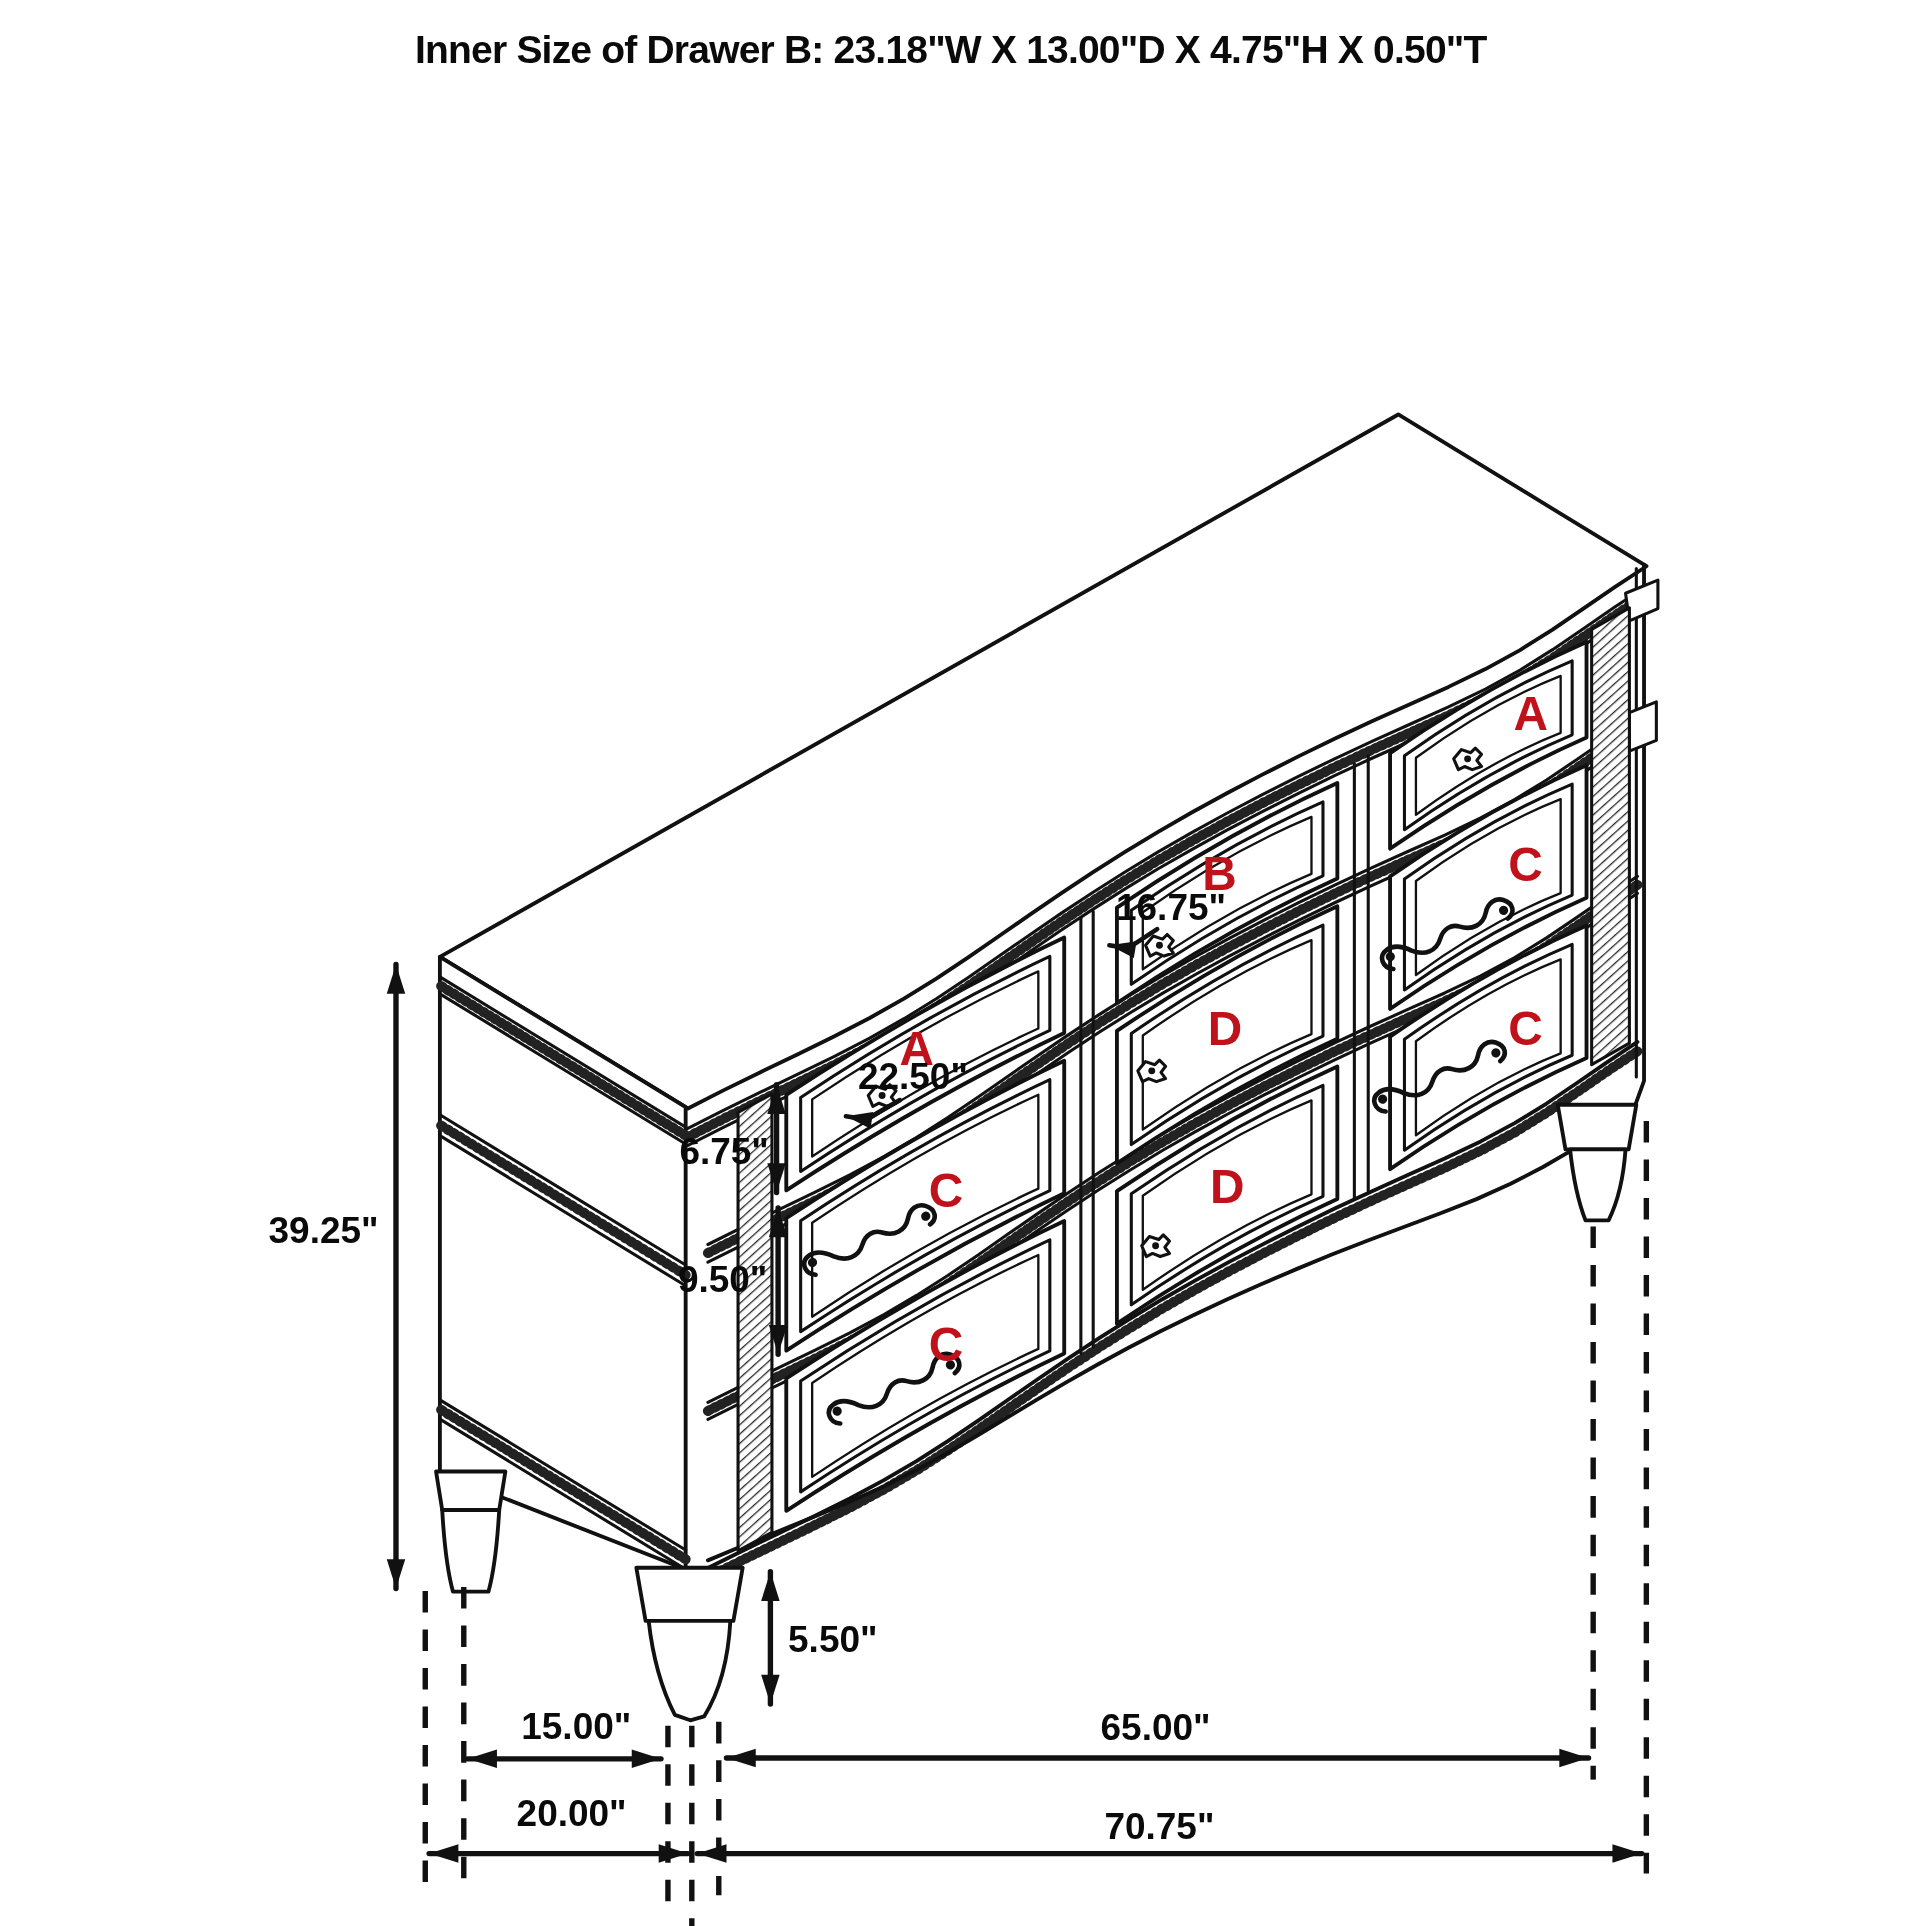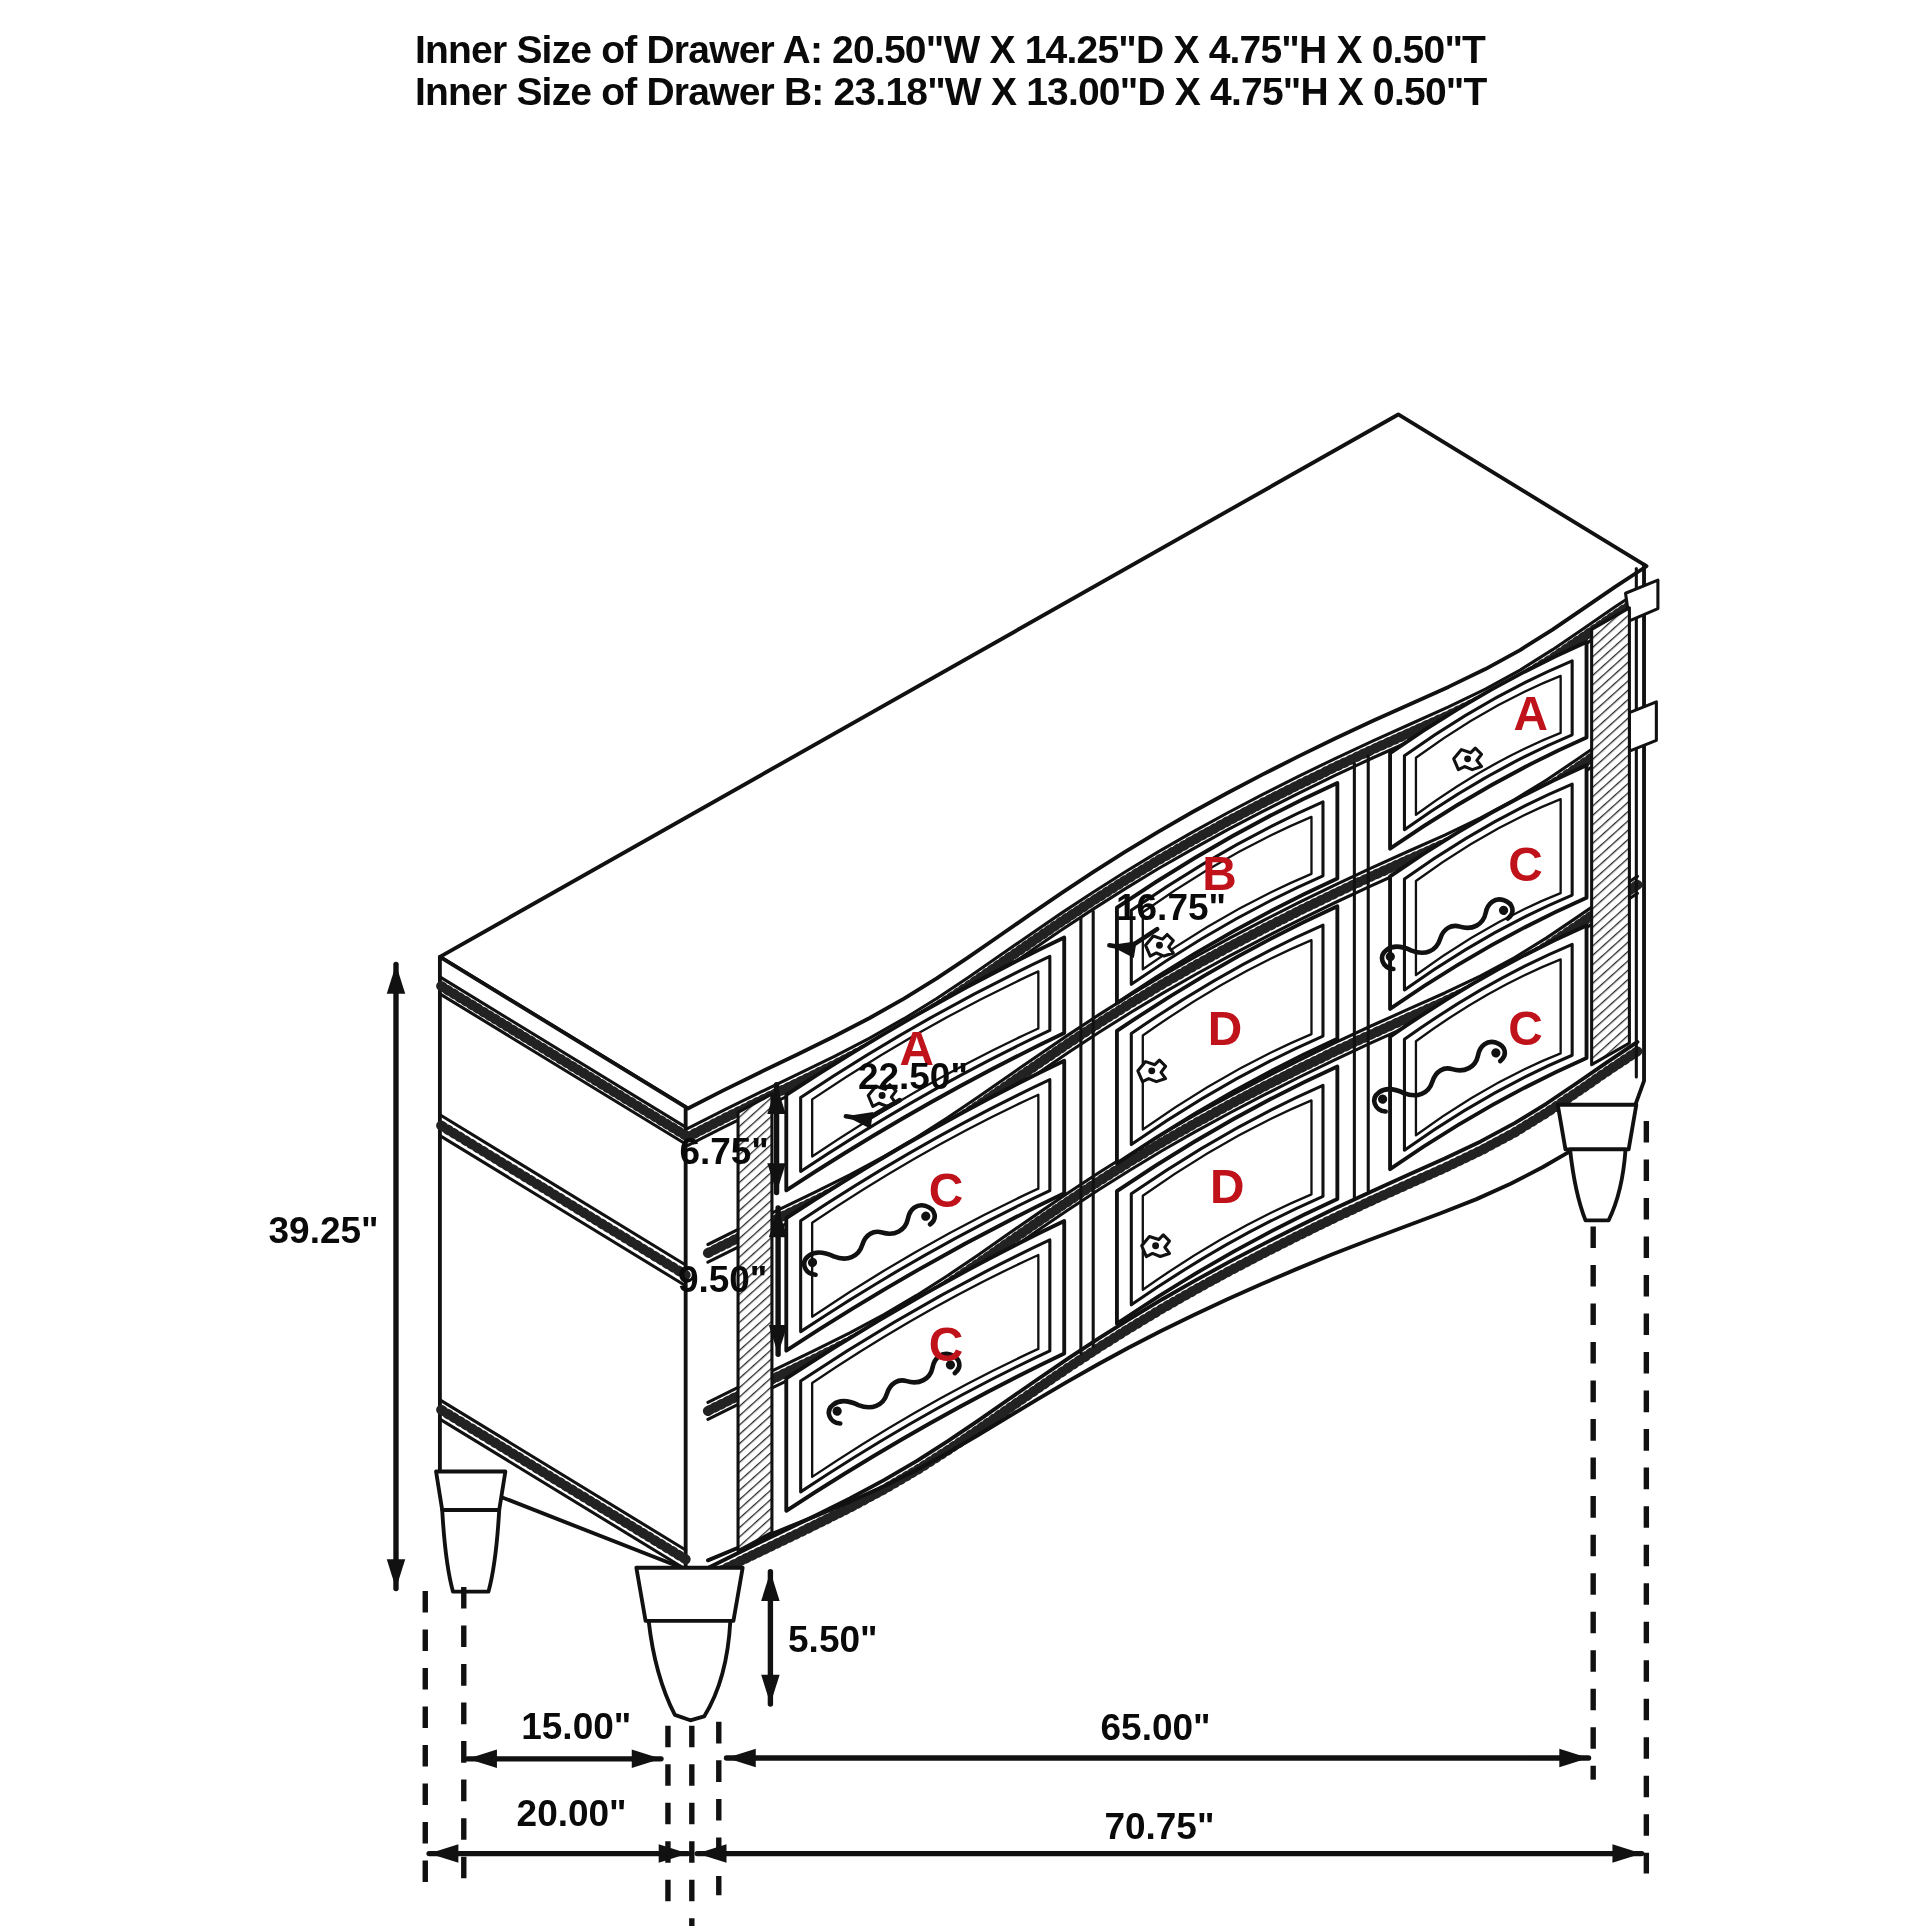--- a/index.html
+++ b/index.html
@@ -11,21 +11,20 @@
   svg{position:absolute;left:0;top:0;}
   text.dim{font-family:"Liberation Sans", sans-serif;font-size:48px;font-weight:bold;fill:#0a0a0a;}
   text.letter{font-family:"Liberation Sans", sans-serif;font-size:62px;font-weight:bold;}
 </style>
 </head>
 <body>
 
 <div id="canvas">
 
   <div id="spec-header">
-    <div>Inner Size of Drawer A: 20.50"W X 14.25"D X 4.75"H X 0.50"T</div>
     <div>Inner Size of Drawer B: 23.18"W X 13.00"D X 4.75"H X 0.50"T</div>
   </div>
 
   <svg id="art" width="1926" height="1926" viewBox="0 0 2500 2500">
     <defs>
       <pattern id="hatch" width="9" height="9" patternUnits="userSpaceOnUse" patternTransform="rotate(48)">
         <rect width="9" height="9" fill="#ffffff"></rect>
         <line x1="0" y1="0" x2="0" y2="9" stroke="#2a2a2a" stroke-width="3.4"></line>
       </pattern>
     </defs>

